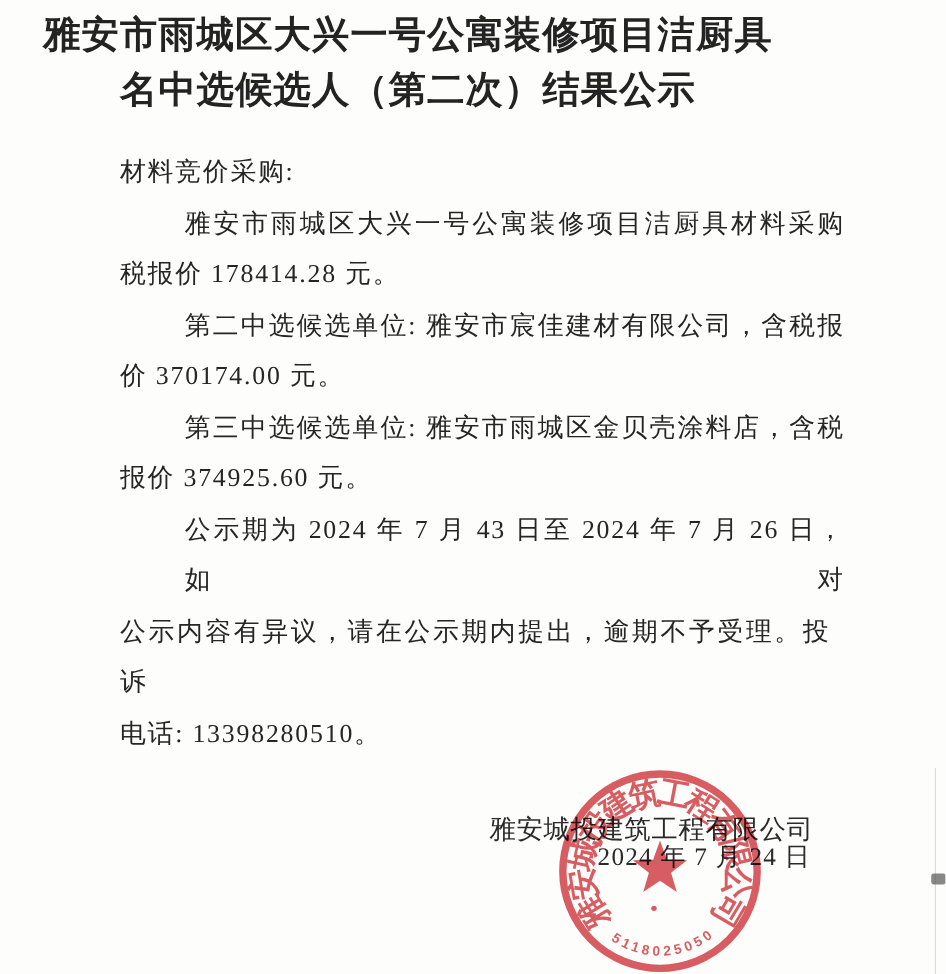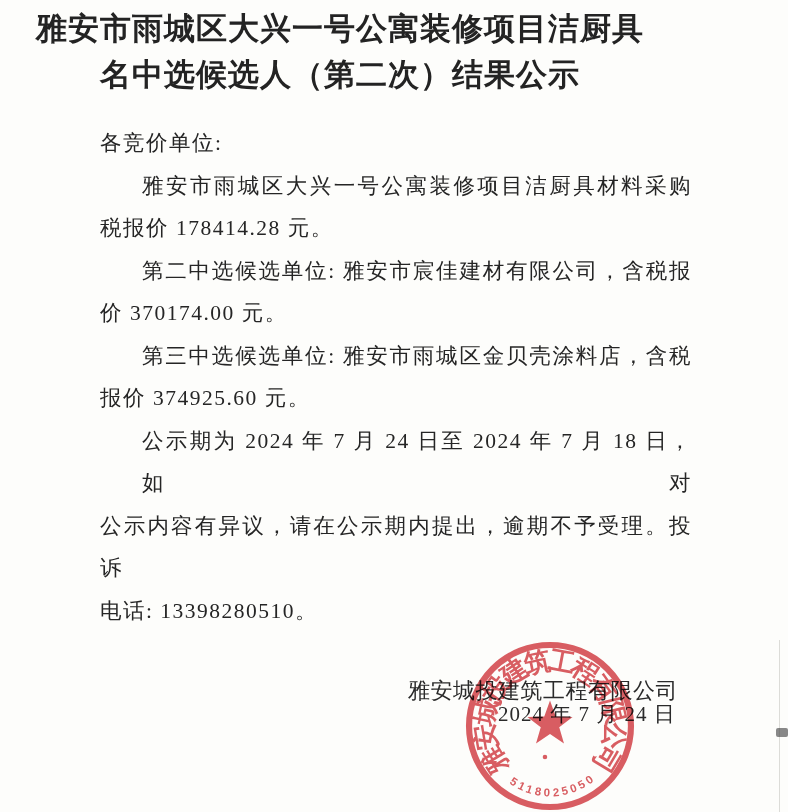--- a/index.html
+++ b/index.html
@@ -23,21 +23,21 @@
     color:#232323;
   }
   .body-block{
     position:absolute;top:122px;left:100px;width:592px;
     font-size:21.5px;
     line-height:42.5px;
     letter-spacing:1.5px;
     color:#252525;
   }
   .line{white-space:nowrap;}
-  .line.indent{margin-left:42px;}
+  .line.indent{margin-left:54px;}
   .line.just{
     white-space:normal;
     text-align:justify;
     text-align-last:justify;
     width:592px;
   }
   .line.indent.just{width:550px;}
   .sig-company{
     position:absolute;left:408px;top:676px;
     font-size:22px;letter-spacing:0.5px;color:#2a2a2a;white-space:nowrap;
@@ -67,28 +67,28 @@
 <body>
 
 <div class="page">
 
   <div class="title">
     <div>雅安市雨城区大兴一号公寓装修项目洁厨具</div>
     <div>名中选候选人（第二次）结果公示</div>
   </div>
 
   <div class="body-block">
-    <div class="line">各竞价单位:</div>
+    <div class="line">材料竞价采购:</div>
     <div class="line indent just">雅安市雨城区大兴一号公寓装修项目洁厨具材料采购</div>
     <div class="line">税报价 178414.28 元。</div>
     <div class="line indent just">第二中选候选单位: 雅安市宸佳建材有限公司，含税报</div>
     <div class="line">价 370174.00 元。</div>
     <div class="line indent just">第三中选候选单位: 雅安市雨城区金贝壳涂料店，含税</div>
     <div class="line">报价 374925.60 元。</div>
-    <div class="line indent just">公示期为 2024 年 7 月 24 日至 2024 年 7 月 18 日，如对</div>
+    <div class="line indent just">公示期为 2024 年 7 月 43 日至 2024 年 7 月 26 日，如对</div>
     <div class="line just">公示内容有异议，请在公示期内提出，逾期不予受理。投诉</div>
     <div class="line">电话: 13398280510。</div>
   </div>
 
   <div class="sig-company">雅安城投建筑工程有限公司</div>
   <div class="sig-date">2024 年 7 月 24 日</div>
 
   <svg class="seal" viewBox="0 0 200 200">
     <defs>
       <path id="sealTopArc" d="M 54.7 145.3 A 64 64 0 1 1 145.3 145.3" fill="none"></path>

